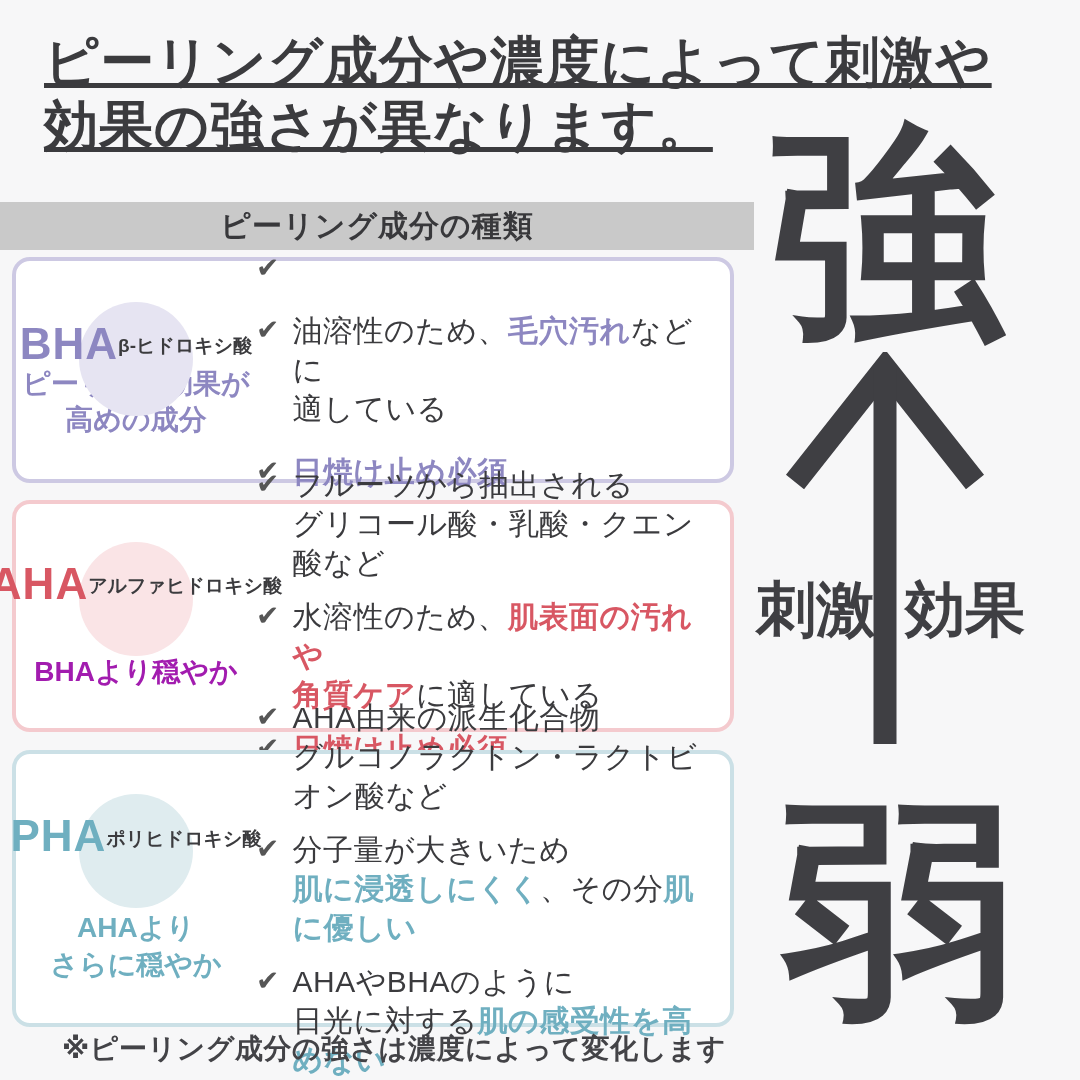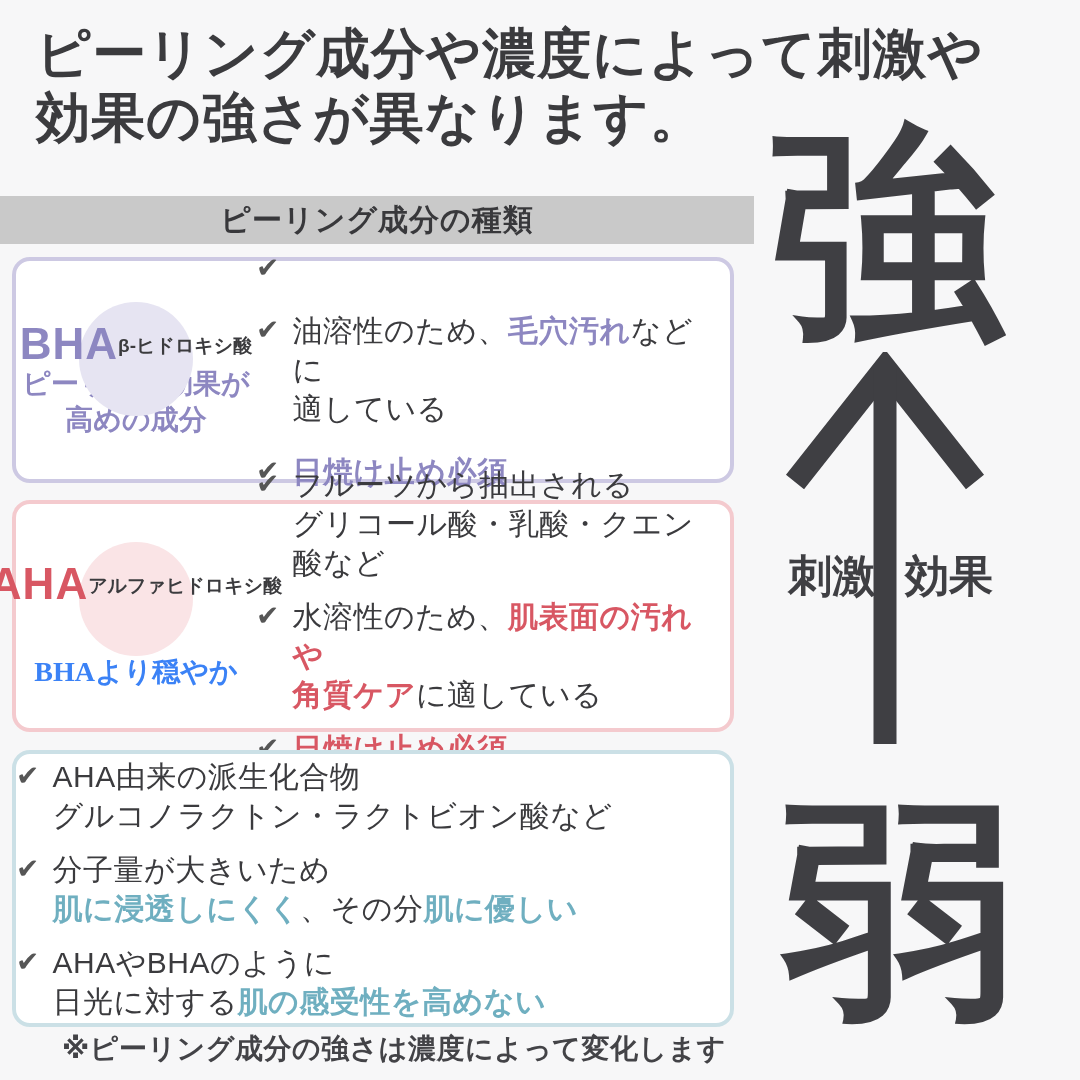--- a/index.html
+++ b/index.html
@@ -5,27 +5,28 @@
   html,body{margin:0;padding:0;}
   .canvas{
     position:relative;
     width:1080px;height:1080px;
     background:#f7f7f8;
     overflow:hidden;
     font-family:"Liberation Sans","DejaVu Sans",sans-serif;
     color:#3b3b3e;
   }
   .title{
-    position:absolute;left:36px;top:22px;margin:0;
+    position:absolute;left:36px;top:22px;margin:8px;
     font-size:54px;font-weight:800;line-height:1.18;
     letter-spacing:1px;color:#3b3b3e;
     white-space:pre-line;
+    text-decoration:underline;
   }
   .section-bar{
-    position:absolute;left:0;top:196px;width:754px;height:48px;
+    position:absolute;left:0;top:202px;width:754px;height:48px;
     background:#c9c9c9;
     display:flex;align-items:center;justify-content:center;
   }
   .section-bar span{font-size:30px;font-weight:800;color:#38383b;letter-spacing:1px;}
 
   .card{
     position:absolute;left:12px;width:722px;
     background:#ffffff;border:4px solid #ccc;border-radius:18px;
     box-sizing:border-box;
     display:flex;align-items:stretch;
@@ -74,22 +75,22 @@
   .check-text .em{font-weight:800;margin-top:47px;}
 
   .strong,.weak{
     position:absolute;width:260px;text-align:center;
     font-size:232px;font-weight:900;line-height:1;color:#3f3f43;
   }
   .strong{left:756px;top:118px;}
   .weak{left:768px;top:795px;}
   .arrow{position:absolute;left:778px;top:352px;width:214px;height:395px;}
   .axis-label{
-    position:absolute;top:554px;width:150px;
-    font-size:44px;font-weight:800;color:#3f3f43;line-height:1;
+    position:absolute;top:580px;width:150px;
+    font-size:60px;font-weight:800;color:#3f3f43;line-height:1;
   }
   .stimulus{left:726px;text-align:right;}
   .effect{left:905px;text-align:left;}
 
   .footnote{
     position:absolute;top:1030px;right:354px;
     font-size:28px;font-weight:700;color:#434347;letter-spacing:0.5px;
   }
 </style>
 </head>
@@ -130,40 +131,49 @@
           </div>
         </div>
   </section>
       <section class="card card-aha" style="border-color: rgb(244, 202, 206);">
     <div class="badge">
       <div class="circle-stack">
         <div class="circle" style="background: rgb(250, 228, 230);"></div>
         <div class="abbr" style="color: rgb(216, 87, 99);">AHA</div>
         <div class="fullname">アルファヒドロキシ酸</div>
       </div>
-      <div class="tagline" style="color: #3b82f6; font-family: Liberation Serif, serif;">BHAより穏やか</div>
+      <div class="tagline" style="color: #a21caf;">BHAより穏やか</div>
     </div>
     <div class="checks">
           <div class="check-row">
             <span class="check-mark">✔</span>
             <span class="check-text"><span>フルーツから抽出される
 グリコール酸・乳酸・クエン酸など</span></span>
           </div>
           <div class="check-row">
             <span class="check-mark">✔</span>
             <span class="check-text"><span>水溶性のため、</span><span class="em" style="color: rgb(216, 87, 99);">肌表面の汚れや
 角質ケア</span><span>に適している</span></span>
           </div>
           <div class="check-row">
             <span class="check-mark">✔</span>
             <span class="check-text"><span class="em" style="color: rgb(216, 87, 99);">日焼け止め必須</span></span>
           </div>
         </div>
   </section>
       <section class="card card-pha" style="border-color: rgb(203, 224, 230);">
+    <div class="badge">
+      <div class="circle-stack">
+        <div class="circle" style="background: rgb(223, 236, 239);"></div>
+        <div class="abbr" style="color: rgb(111, 175, 192);">PHA</div>
+        <div class="fullname">ポリヒドロキシ酸</div>
+      </div>
+      <div class="tagline" style="color: rgb(111, 175, 192);">AHAより
+さらに穏やか</div>
+    </div>
     <div class="checks">
           <div class="check-row">
             <span class="check-mark">✔</span>
             <span class="check-text"><span>AHA由来の派生化合物
 グルコノラクトン・ラクトビオン酸など</span></span>
           </div>
           <div class="check-row">
             <span class="check-mark">✔</span>
             <span class="check-text"><span>分子量が大きいため
 </span><span class="em" style="color: rgb(111, 175, 192);">肌に浸透しにくく</span><span>、その分</span><span class="em" style="color: rgb(111, 175, 192);">肌に優しい</span></span>

